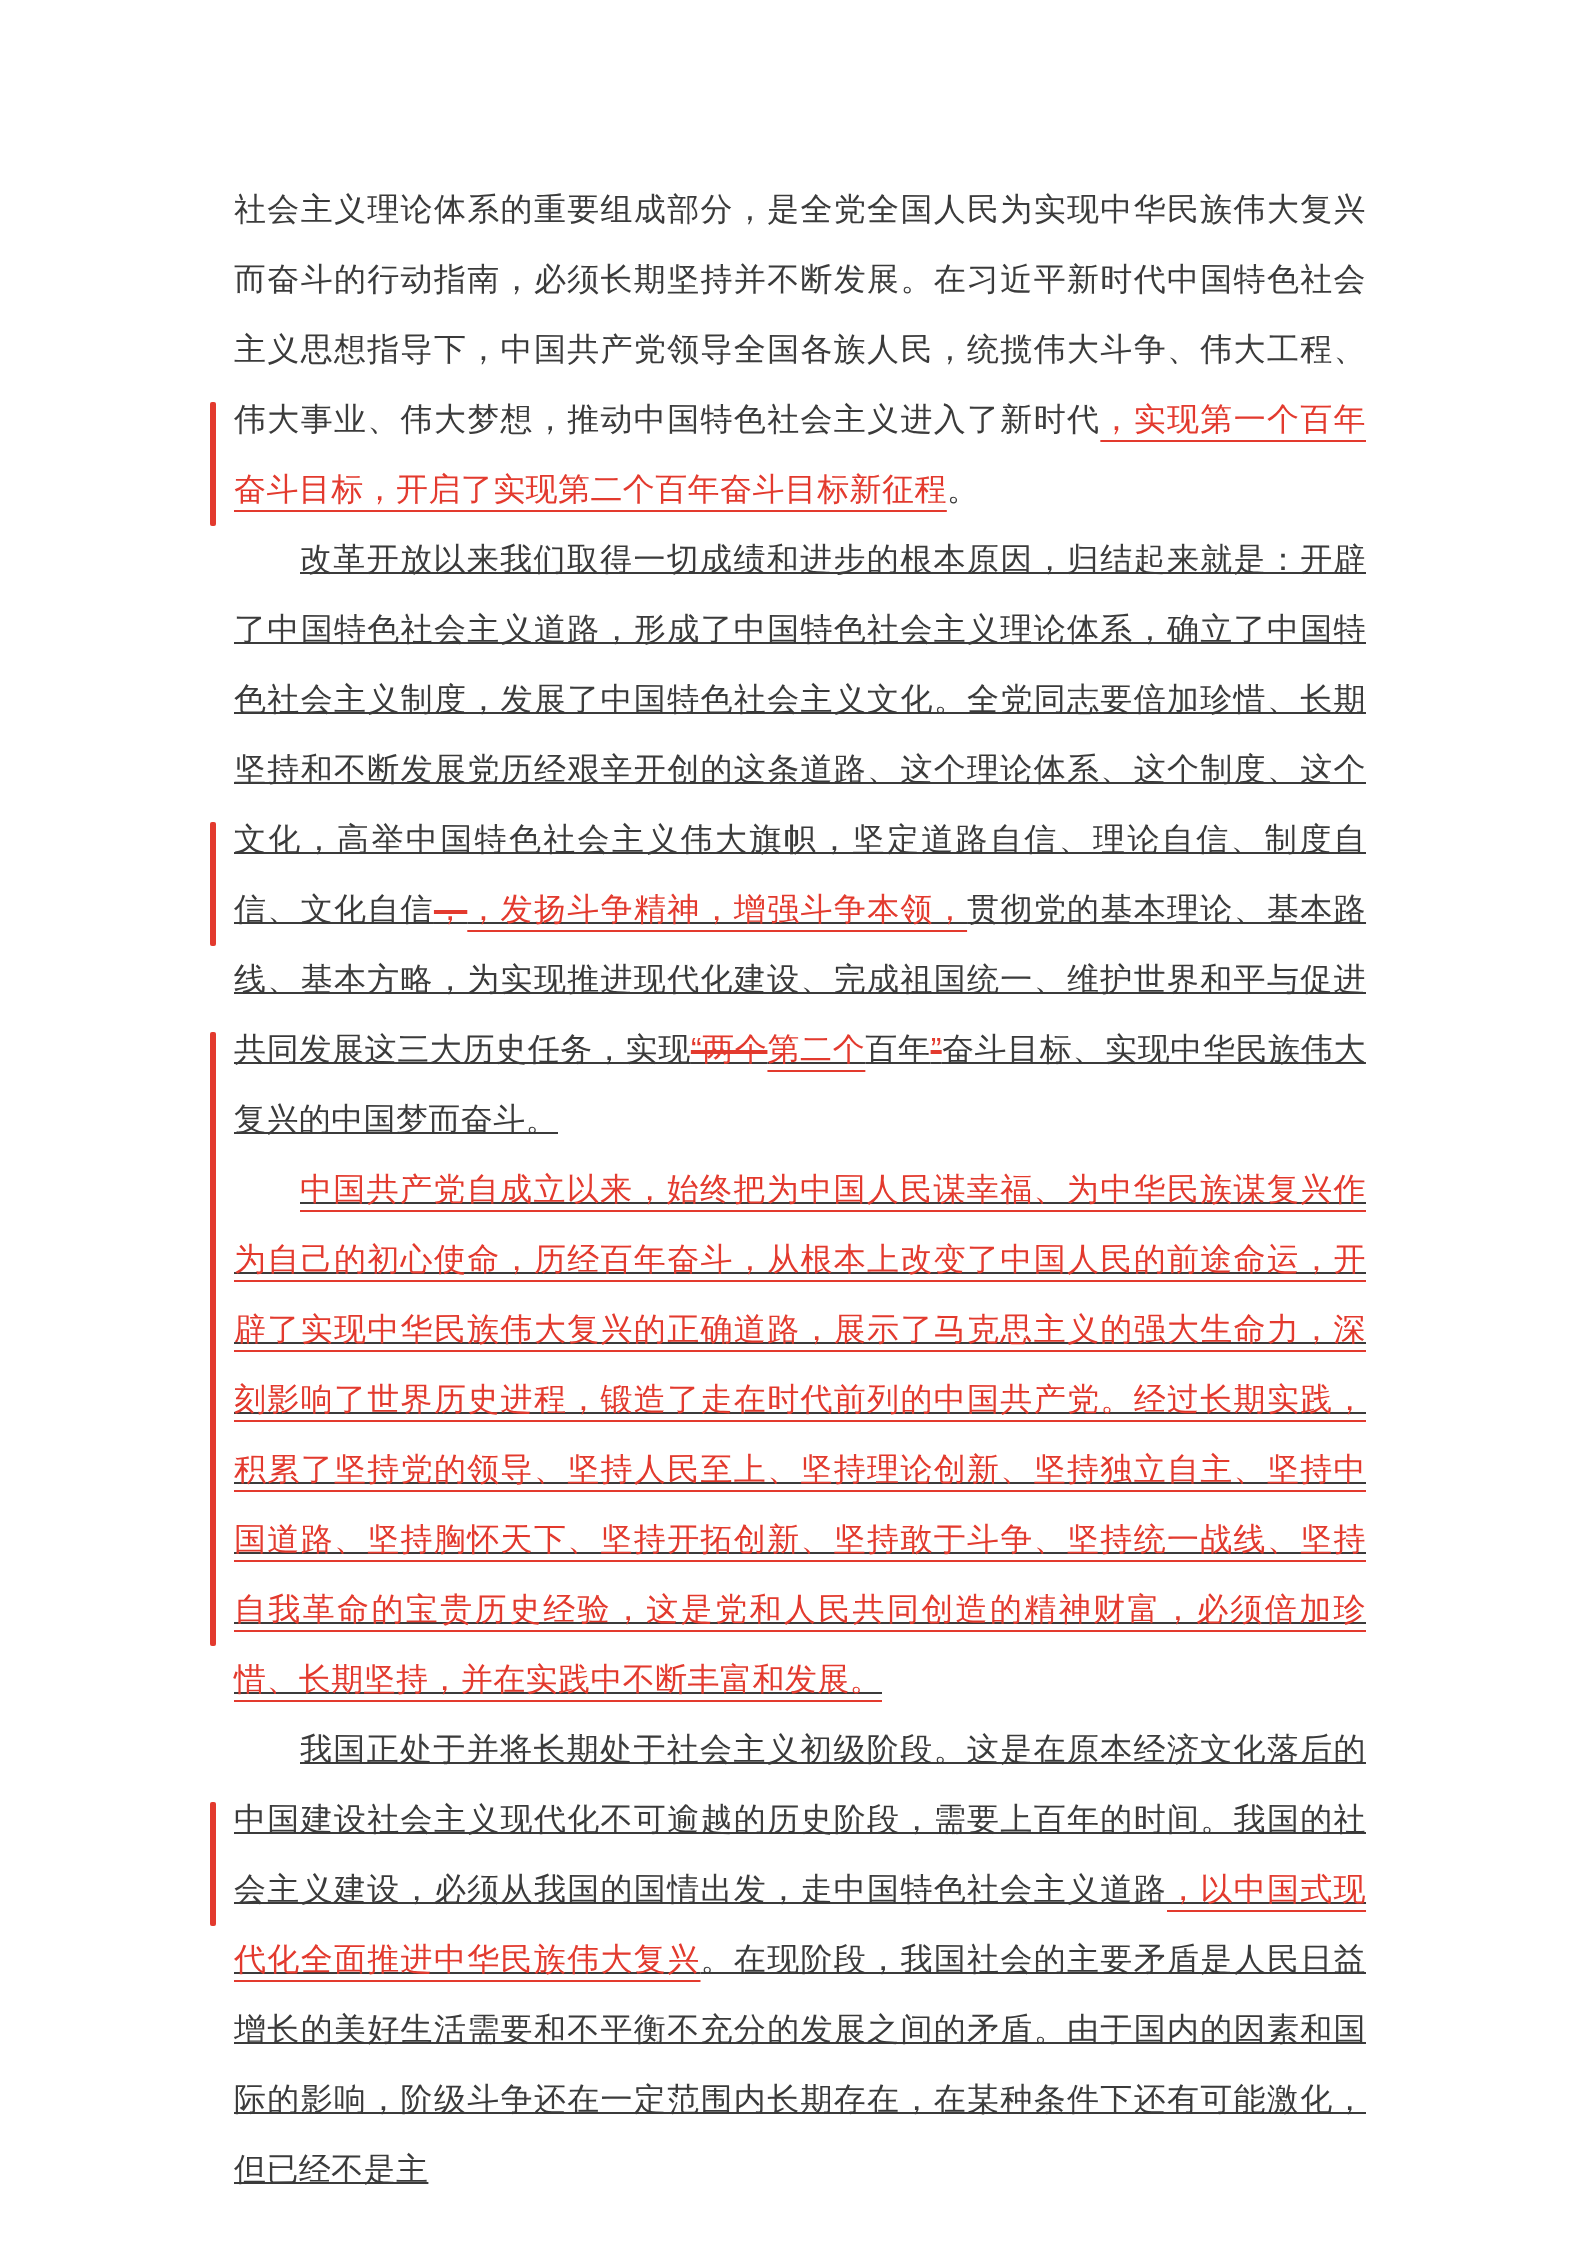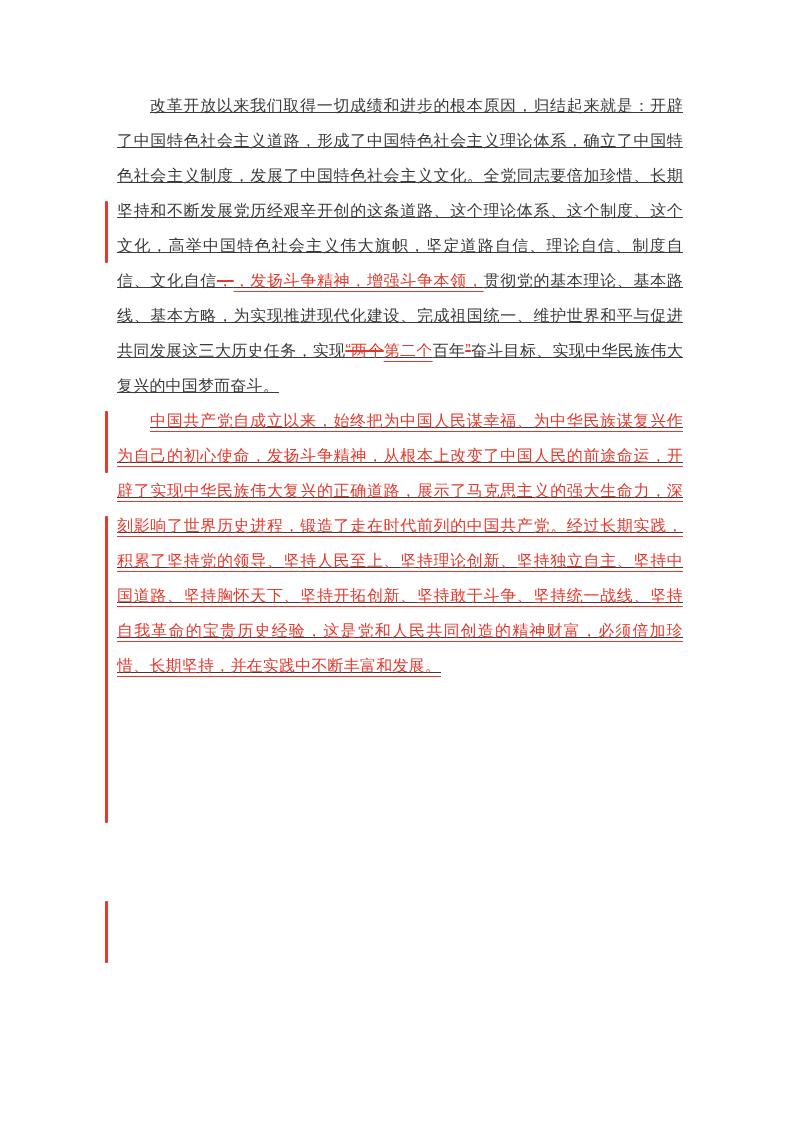--- a/index.html
+++ b/index.html
@@ -66,16 +66,18 @@
 <body style="background: rgb(255, 255, 255);">
 
 <div class="page">
   <div>
       <div class="change-bar" style="top: 201px; height: 62px;"></div>
       <div class="change-bar" style="top: 411px; height: 62px;"></div>
       <div class="change-bar" style="top: 516px; height: 307px;"></div>
       <div class="change-bar" style="top: 901px; height: 62px;"></div>
     </div>
   <div class="doc-text">
+      <p class="para"><span class="run-normal">社会主义理论体系的重要组成部分，是全党全国人民为实现中华民族伟大复兴而奋斗的行动指南，必须长期坚持并不断发展。在习近平新时代中国特色社会主义思想指导下，中国共产党领导全国各族人民，统揽伟大斗争、伟大工程、伟大事业、伟大梦想，推动中国特色社会主义进入了新时代</span><span class="run-insert">，实现第一个百年奋斗目标，开启了实现第二个百年奋斗目标新征程</span><span class="run-normal">。</span></p>
       <p class="para indent"><span class="run-normal">改革开放以来我们取得一切成绩和进步的根本原因，归结起来就是：开辟了中国特色社会主义道路，形成了中国特色社会主义理论体系，确立了中国特色社会主义制度，发展了中国特色社会主义文化。全党同志要倍加珍惜、长期坚持和不断发展党历经艰辛开创的这条道路、这个理论体系、这个制度、这个文化，高举中国特色社会主义伟大旗帜，坚定道路自信、理论自信、制度自信、文化自信</span><span class="run-delete">，</span><span class="run-insert">，发扬斗争精神，增强斗争本领，</span><span class="run-normal">贯彻党的基本理论、基本路线、基本方略，为实现推进现代化建设、完成祖国统一、维护世界和平与促进共同发展这三大历史任务，实现</span><span class="run-delete">“两个</span><span class="run-insert">第二个</span><span class="run-normal">百年</span><span class="run-delete">”</span><span class="run-normal">奋斗目标、实现中华民族伟大复兴的中国梦而奋斗。</span></p>
-      <p class="para indent"><span class="run-insert">中国共产党自成立以来，始终把为中国人民谋幸福、为中华民族谋复兴作为自己的初心使命，发扬斗争精神，从根本上改变了中国人民的前途命运，开辟了实现中华民族伟大复兴的正确道路，展示了马克思主义的强大生命力，深刻影响了世界历史进程，锻造了走在时代前列的中国共产党。经过长期实践，积累了坚持党的领导、坚持人民至上、坚持理论创新、坚持独立自主、坚持中国道路、坚持胸怀天下、坚持开拓创新、坚持敢于斗争、坚持统一战线、坚持自我革命的宝贵历史经验，这是党和人民共同创造的精神财富，必须倍加珍惜、长期坚持，并在实践中不断丰富和发展。</span></p>
+      <p class="para indent"><span class="run-insert">中国共产党自成立以来，始终把为中国人民谋幸福、为中华民族谋复兴作为自己的初心使命，历经百年奋斗，从根本上改变了中国人民的前途命运，开辟了实现中华民族伟大复兴的正确道路，展示了马克思主义的强大生命力，深刻影响了世界历史进程，锻造了走在时代前列的中国共产党。经过长期实践，积累了坚持党的领导、坚持人民至上、坚持理论创新、坚持独立自主、坚持中国道路、坚持胸怀天下、坚持开拓创新、坚持敢于斗争、坚持统一战线、坚持自我革命的宝贵历史经验，这是党和人民共同创造的精神财富，必须倍加珍惜、长期坚持，并在实践中不断丰富和发展。</span></p>
+      <p class="para indent"><span class="run-normal">我国正处于并将长期处于社会主义初级阶段。这是在原本经济文化落后的中国建设社会主义现代化不可逾越的历史阶段，需要上百年的时间。我国的社会主义建设，必须从我国的国情出发，走中国特色社会主义道路</span><span class="run-insert">，以中国式现代化全面推进中华民族伟大复兴</span><span class="run-normal">。在现阶段，我国社会的主要矛盾是人民日益增长的美好生活需要和不平衡不充分的发展之间的矛盾。由于国内的因素和国际的影响，阶级斗争还在一定范围内长期存在，在某种条件下还有可能激化，但已经不是主</span></p>
     </div>
 </div>
 
 </body></html>

